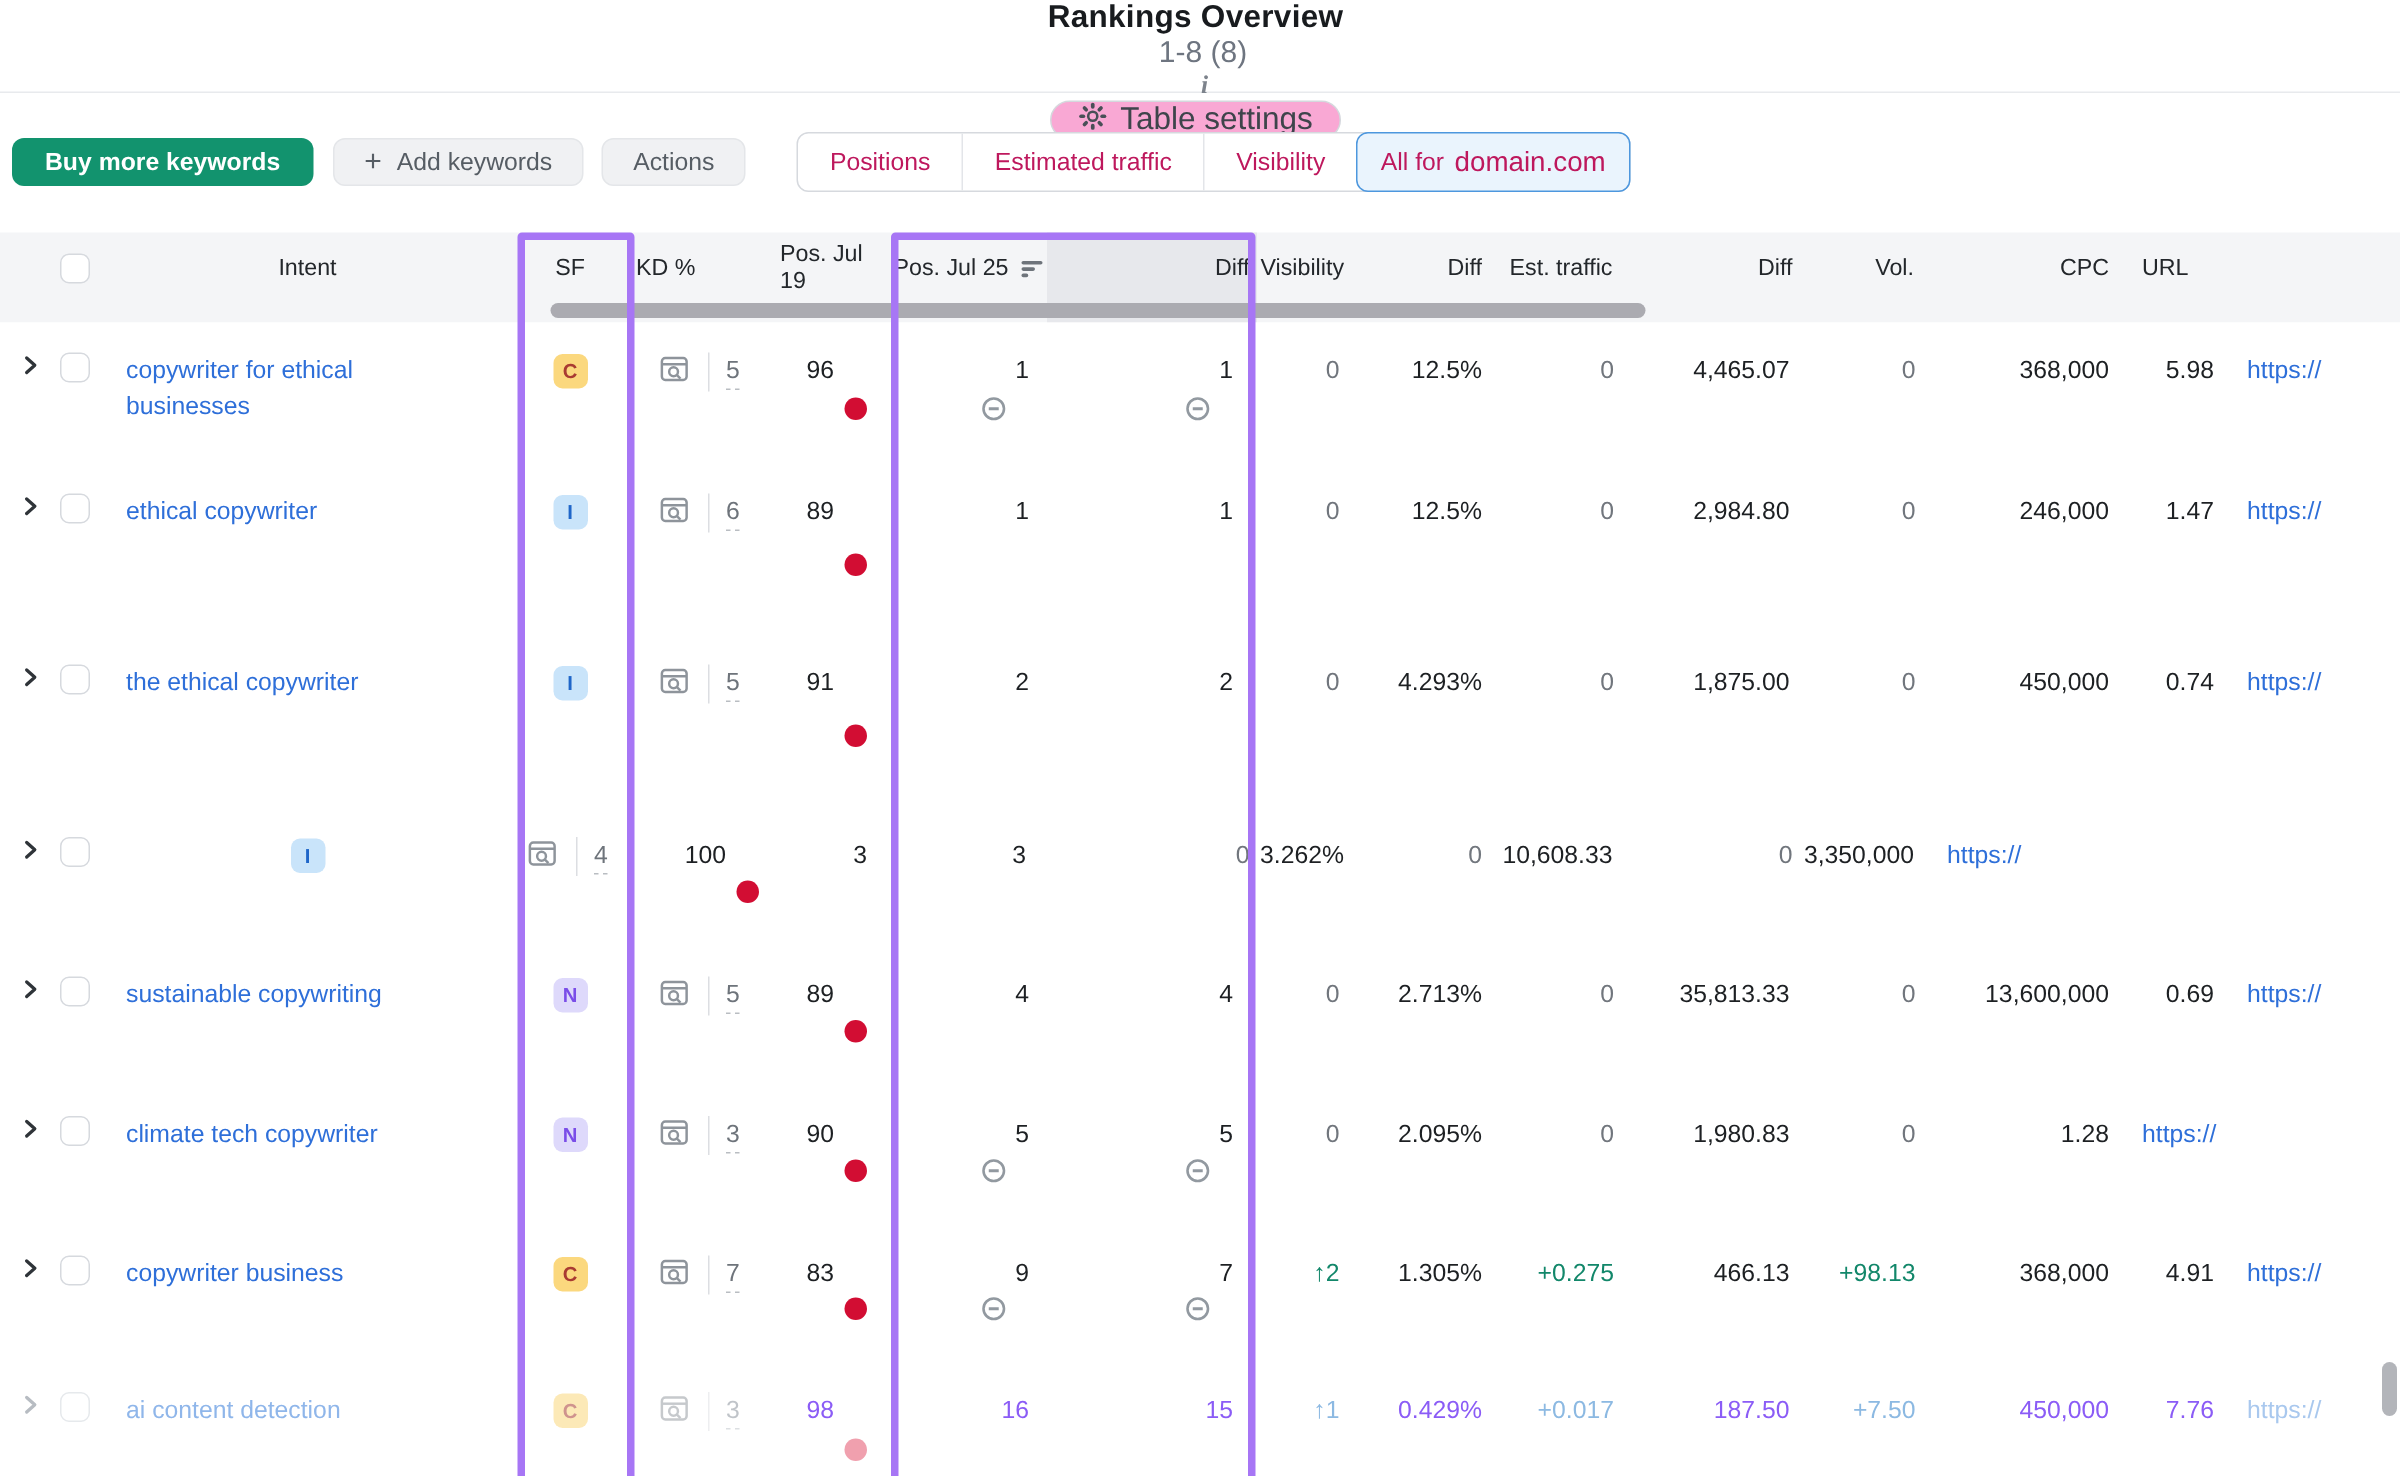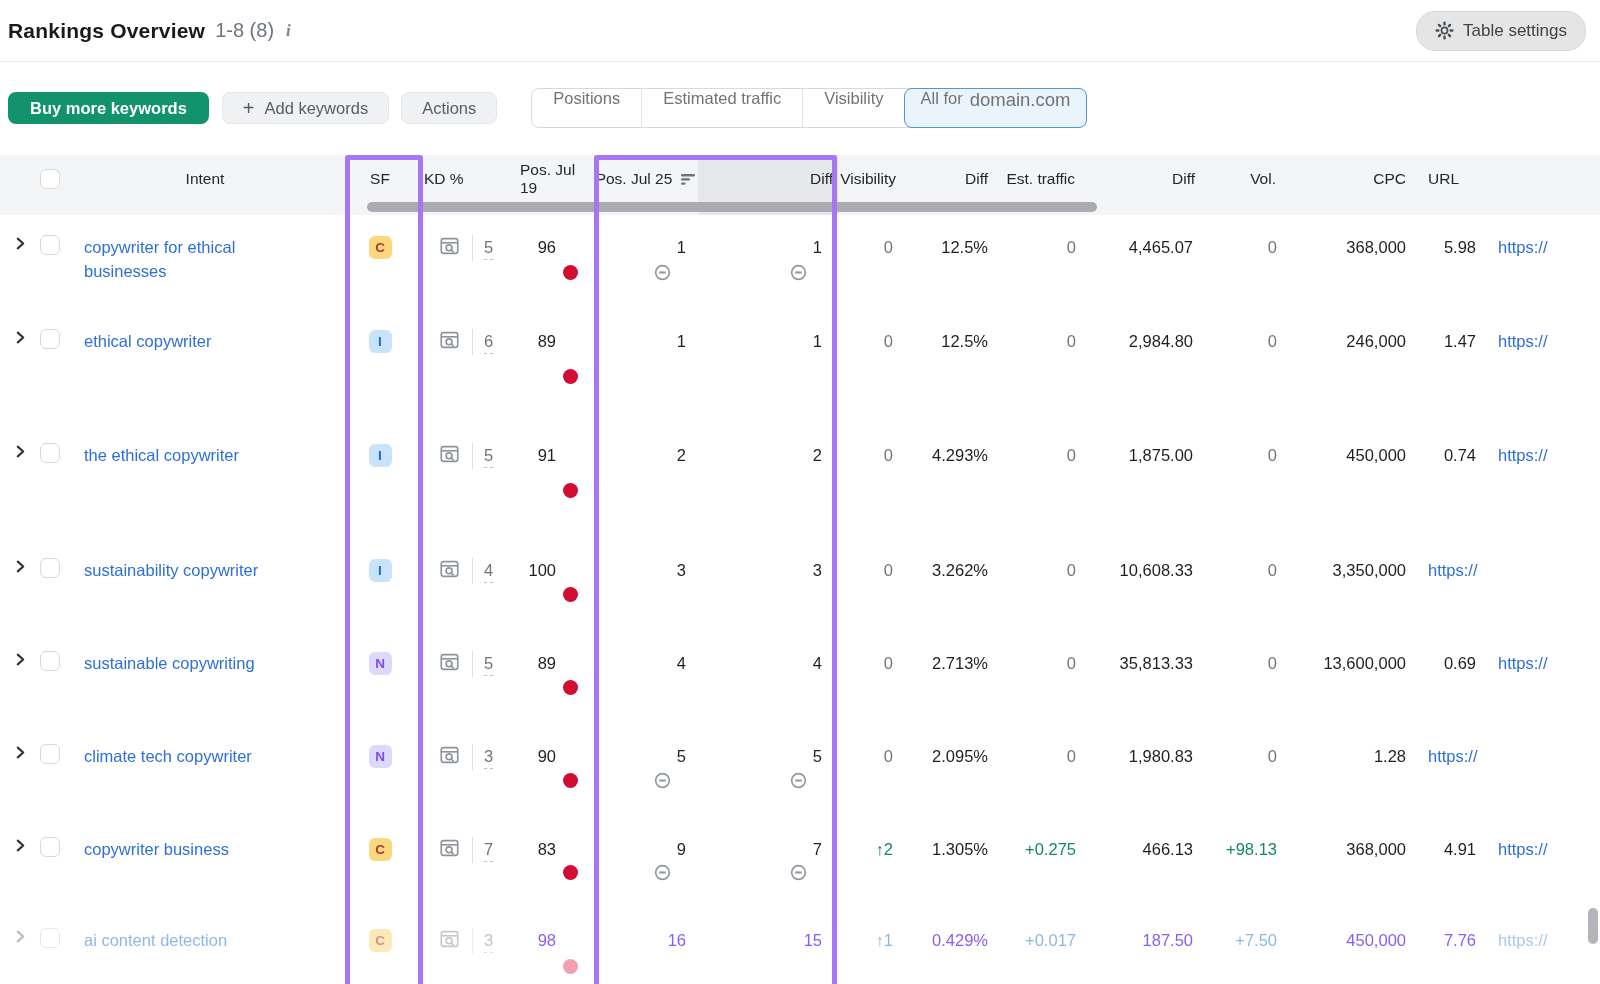--- a/index.html
+++ b/index.html
@@ -3,34 +3,34 @@
 <meta charset="utf-8">
 <style>
   html,body{margin:0;padding:0;}
   body{
     width:1600px;height:984px;overflow:hidden;position:relative;
     background:#ffffff;
     font-family:"Liberation Sans","DejaVu Sans",sans-serif;
     -webkit-font-smoothing:antialiased;
   }
   
-  .topbar{height:62px;border-bottom:1px solid #e8eaed;display:flex;align-items:center;padding:0 14px 0 8px;box-sizing:border-box;}
+  .topbar{height:62px;border-bottom:1px solid #e8eaed;display:flex;align-items:center;padding:0 14px 0 8px;box-sizing:border-box;flex-direction:column;}
   .page-title{font-size:21px;font-weight:700;color:#181b1e;letter-spacing:.2px;}
   .page-count{font-size:20px;color:#6e7580;margin-left:10px;}
   .info-i{margin-left:12px;color:#7d838c;font-size:17px;font-family:"Liberation Serif","DejaVu Serif",serif;font-style:italic;font-weight:700;}
   .spacer{flex:1;}
-  .settings-btn{display:flex;align-items:center;gap:9px;height:38px;padding:0 18px;border:1px solid #d5d8dd;border-radius:19px;background:#e5e5e5;color:#3e444b;font-size:17px;cursor:pointer;}
+  .settings-btn{display:flex;align-items:flex-start;gap:9px;height:38px;padding:0 18px;border:1px solid #d5d8dd;border-radius:19px;background:#f9a8d4;color:#3e444b;font-size:21px;cursor:pointer;}
   
   .toolbar{display:flex;align-items:center;margin:26px 0 0 8px;height:40px;}
   .btn{height:32px;border-radius:8px;display:flex;align-items:center;font-size:16.5px;box-sizing:border-box;cursor:pointer;}
   .btn-green{background:#12936e;color:#fff;padding:0 22px;font-weight:700;margin-right:13px;}
   .btn-gray{background:#f0f1f3;color:#565d64;padding:0 20px;border:1px solid #e4e6e9;margin-right:12px;}
   .btn-gray .plus{font-size:20px;margin-right:10px;color:#565d64;}
   .tabs{display:flex;border:1px solid #d6d9de;border-radius:8px;background:#fff;margin-left:22px;height:40px;box-sizing:border-box;align-items:stretch;position:relative;}
-  .tab{padding:0 21px;display:flex;align-items:flex-start;font-size:16.5px;color:#737373;cursor:pointer;border-left:1px solid #e3e5e9;}
+  .tab{padding:0 21px;display:flex;align-items:center;font-size:16.5px;color:#be185d;cursor:pointer;border-left:1px solid #e3e5e9;}
   .tab:first-child{border-left:none;}
   .tab-selected{position:relative;margin:-1px;border:1.5px solid #4d97de;border-radius:8px;background:#eaf4fd;padding:0 16px;z-index:1;border-left:1.5px solid #4d97de;}
   .tab-selected .domain{font-size:18.5px;margin-left:7px;}
   
   .tablewrap{position:relative;margin-top:27px;}
   .grid{display:grid;grid-template-columns:30px 34px 262px 88px 96px 72px 108px 138px 60px 92px 88px 118px 82px 130px 70px 122px;padding-left:10px;box-sizing:border-box;width:1600px;}
   .thead{position:relative;background:#f4f5f7;height:60px;}
   .thead .hcell{display:flex;align-items:center;font-size:15.5px;color:#23272b;height:48px;position:relative;z-index:2;}
   .h-right{justify-content:flex-end;}
   .h-center{justify-content:center;}
@@ -396,23 +396,20 @@
       </div>
       <div class="row grid" style="height: 93px;">
         <div class="cell expander">
           <svg width="13" height="13" viewBox="0 0 12 12" fill="none">
             <polyline points="3.5,1.5 8.5,6 3.5,10.5" stroke="#2f3439" stroke-width="2" stroke-linecap="round" stroke-linejoin="round"></polyline>
           </svg>
         </div>
         <div class="cell">
           <div class="checkbox"></div>
         </div>
-        <div class="cell">
-          <a class="kw">sustainability copywriter</a>
-        </div>
         <div class="cell c-center">
           <span class="badge intent-I">I</span>
         </div>
         <div class="cell c-sf">
           <span class="sf-icon"><svg width="23" height="22" viewBox="0 0 24 24" fill="none" stroke="#8e949b" stroke-width="1.8">
               <rect x="3" y="4" width="18" height="16" rx="2.5"></rect>
               <line x1="3" y1="8.5" x2="21" y2="8.5"></line>
               <circle cx="11.5" cy="14" r="3.2"></circle>
               <line x1="13.8" y1="16.3" x2="16.5" y2="19"></line>
             </svg></span>

